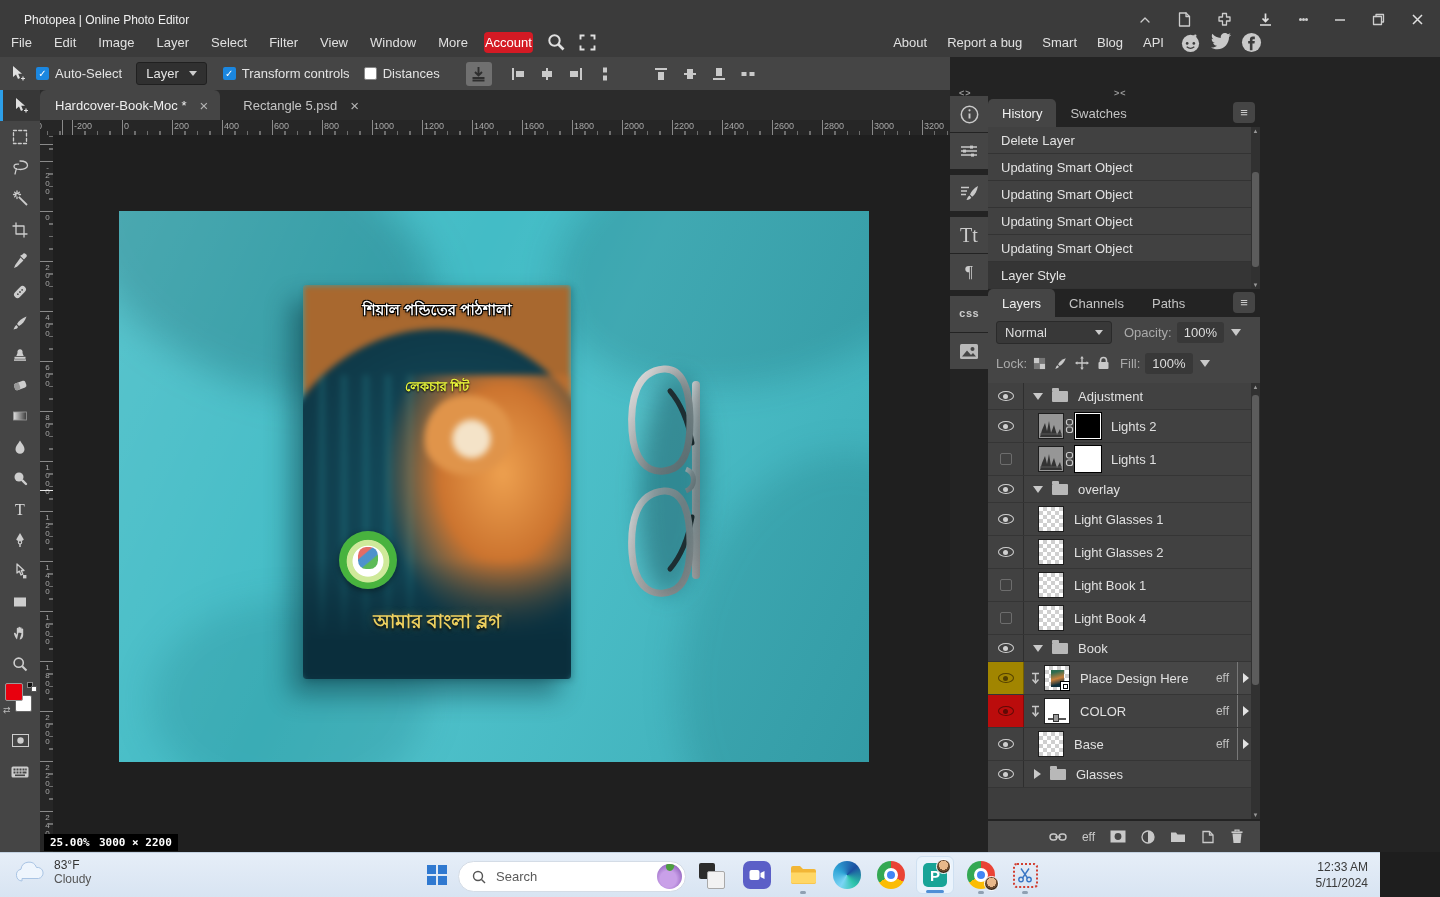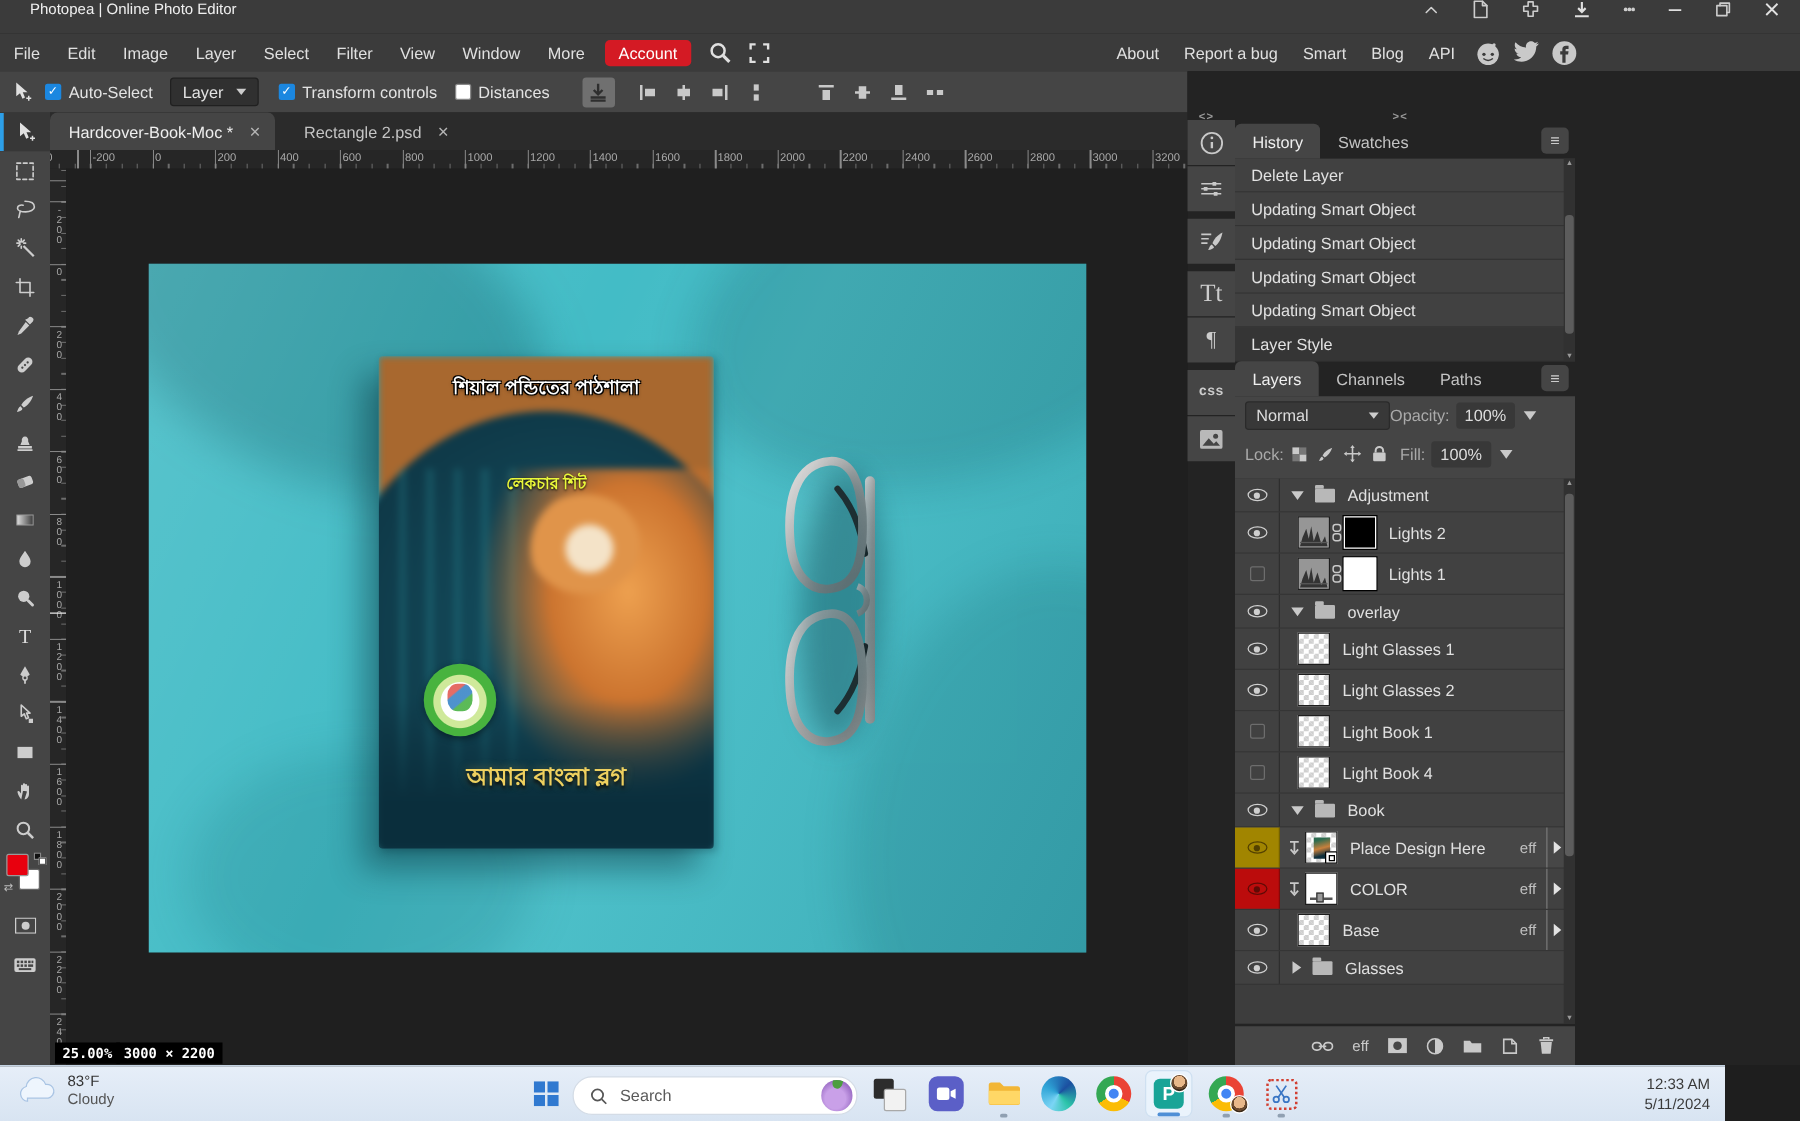--- a/index.html
+++ b/index.html
@@ -3,30 +3,30 @@
 <meta charset="utf-8">
 <style>
   *{margin:0;padding:0;box-sizing:border-box;-webkit-font-smoothing:antialiased}
   html,body{background:#111}
   .screen{position:relative;width:1440px;height:897px;overflow:hidden;background:#1e1e1e;
     font-family:"Liberation Sans","DejaVu Sans",sans-serif;font-size:13px;color:#ddd}
   svg{display:block}
 
   
   .titlebar{position:absolute;left:0;top:0;width:1440px;height:27px;background:#3b3b3b;
-    display:flex;align-items:flex-start;color:#f0f0f0;font-size:12px}
+    display:flex;align-items:flex-end;color:#f0f0f0;font-size:12px}
   .titlebar .title{padding-left:24px}
   .winicons{margin-left:auto;display:flex;align-items:center;gap:26px;padding-right:16px}
   .winicons span{display:flex;align-items:center;justify-content:center;cursor:default}
   .kebab i{display:block;width:3px;height:3px;border-radius:50%;background:#cdcdcd;margin:1.5px 0}
 
   .menubar{position:absolute;left:0;top:27px;width:1440px;height:30px;background:#3b3b3b;
     display:flex;align-items:center;color:#e0e0e0}
   .menu-item{padding:0 11px;height:100%;display:flex;align-items:center}
-  .account{background:#d41a24;color:#fff;border-radius:4px;padding:3px 11px;margin-left:5px;border:none;
+  .account{background:#d41a24;color:#fff;border-radius:4px;padding:3px 1px;margin-left:5px;border:none;
     font-size:13px;font-family:inherit}
   .mb-ico{margin-left:14px;display:flex;align-items:center}
   .header-links{margin-left:auto;display:flex;align-items:center;padding-right:178px}
   .hlink{padding:0 10px}
   .social{display:flex;align-items:center;gap:9px;margin-left:6px}
 
   .optionsbar{position:absolute;left:0;top:57px;width:950px;height:33px;background:#454545;
     display:flex;align-items:center;color:#e3e3e3}
   .rightzone{position:absolute;left:950px;top:57px;width:490px;height:795px;background:#232323}
   .opt-move{margin:0 10px 0 9px}
@@ -396,21 +396,21 @@
       </div>
   </div>
   <div class="rightzone"></div>
 
   <div class="tabbar" id="tabbar">
       <div class="tab active">
         <span>Hardcover-Book-Moc *</span>
         <span class="x">×</span>
       </div>
       <div class="tab ">
-        <span>Rectangle 2.psd</span>
+        <span>Rectangle 5.psd</span>
         <span class="x">×</span>
       </div>
     </div>
 
   <div class="toolcol" id="toolcol">
       <div class="tool sel">
         <svg width="17" height="17" viewBox="0 0 17 17">
           <path d="M4 1 L4 12 L7 9.5 L9 14 L11 13 L9.2 8.8 L13 8.8 Z" fill="#e0e0e0"></path>
           <path d="M12 13.5 h4 M14 11.5 v4" stroke="#e0e0e0" stroke-width="1.2"></path>
         </svg>
@@ -724,21 +724,21 @@
     <span class="ptab">Paths</span>
     <span class="burger">≡</span>
   </div>
 
   <div id="layCtrl">
     <div class="ctlrow">
       <span class="bsel">
         <span>Normal</span>
           <span class="caret"></span>
       </span>
-      <span style="margin-left:0;color:#aaa">Opacity:</span>
+      <span style="margin-left:12px;color:#aaa">Opacity:</span>
       <span class="vbox">100%</span>
       <span class="bigcaret"></span>
     </div>
     <div class="ctlrow" style="height:30px">
       <span style="color:#aaa">Lock:</span>
       <span class="lockicons" id="lockIcons">
           <span>
             <svg width="13" height="13" viewBox="0 0 14 14">
               <rect x="1" y="1" width="6" height="6" fill="#c9c9c9"></rect>
               <rect x="7" y="7" width="6" height="6" fill="#c9c9c9"></rect>

